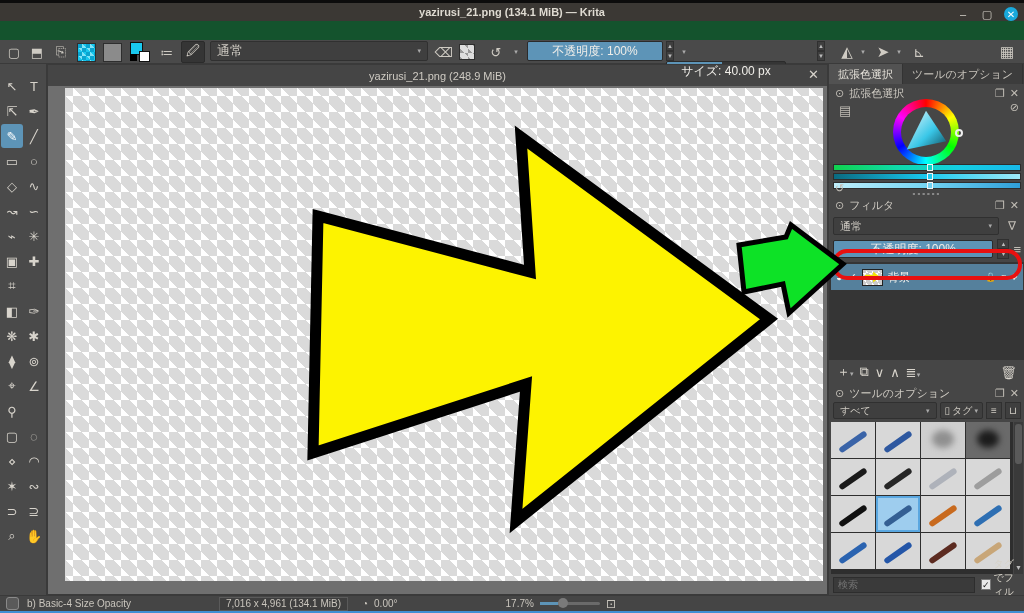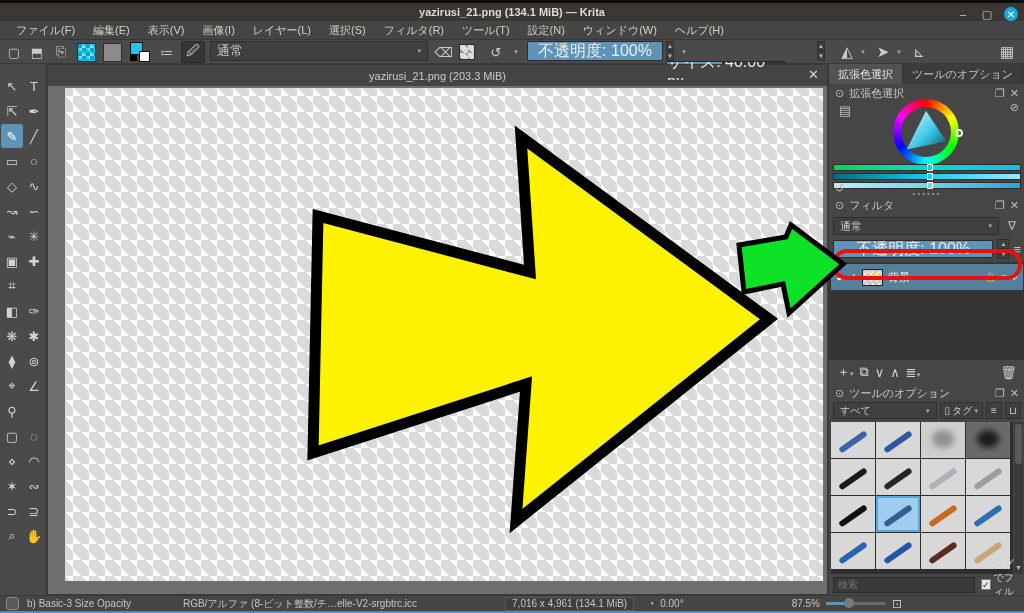--- a/index.html
+++ b/index.html
@@ -24,21 +24,21 @@
   .swatch { width:19px; height:19px; border:1px solid #2e2e2e; }
   .checker-cyan { background: linear-gradient(45deg,#19c9ef 25%,transparent 25% 75%,#19c9ef 75%) 0 0/8px 8px, linear-gradient(45deg,transparent 25%,#0aa4cf 25% 75%,transparent 75%) 4px 4px/8px 8px,#7fe3f7; }
   .checker-gray { background: #8b8b8b; }
   .fgbg { position:relative; width:20px; height:20px; }
   .fgbg .fg { position:absolute; left:0; top:0; width:13px; height:13px; background:#19c9ef; border:1px solid #111; }
   .fgbg .bgc { position:absolute; right:0; bottom:0; width:11px; height:11px; background:#fff; border:1px solid #111; }
   .fgbg .blk { position:absolute; left:0; bottom:1px; width:7px; height:7px; background:#000; }
   .dropdown { background:#3f3f3f; border:1px solid #303030; border-radius:2px; color:#cfcbc3; display:flex; align-items:center; padding:0 6px; justify-content:space-between; height:20px; }
   .slider { position:relative; background:#353535; border:1px solid #2b2b2b; border-radius:2px; height:20px; overflow:hidden; }
   .slider .fill { position:absolute; left:0; top:0; bottom:0; background:#5d94b7; }
-  .slider .lbl { position:absolute; inset:0; display:flex; align-items:center; justify-content:center; color:#f0eee9; font-size:16px; z-index:2; }
+  .slider .lbl { position:absolute; inset:0; display:flex; align-items:center; justify-content:center; color:#f0eee9; font-size:12px; z-index:2; }
   .spin { display:flex; flex-direction:column; width:12px; height:20px; font-size:6px; color:#bbb; }
   .spin span { flex:1; display:flex; align-items:center; justify-content:center; background:#3f3f3f; border:1px solid #303030; cursor:pointer; }
   .darkbtn { background:#353535; border:1px solid #2b2b2b; border-radius:2px; width:24px; }
 
   
   .toolbox { position:absolute; left:0; top:64px; width:47px; height:531px; background:#4a4a4a; border-right:1px solid #3a3a3a; padding-top:10px; }
   .toolgrid { display:grid; grid-template-columns:22px 22px; justify-content:center; grid-auto-rows:24px; row-gap:1px; }
   .tool { display:flex; align-items:center; justify-content:center; color:#d8d4cc; font-size:13px; border-radius:3px; cursor:pointer; }
   .tool.sel { background:#5d94b7; color:#fff; }
   .tool.spacer { visibility:hidden; }
@@ -127,33 +127,20 @@
 
   <div class="titlebar">
     <span class="title">yazirusi_21.png (134.1 MiB) — Krita</span>
     <span class="winbtns">
       <span class="winbtn">–</span>
       <span class="winbtn">▢</span>
       <span class="winbtn close">✕</span>
     </span>
   </div>
 
-  <div class="menubar" id="menubar">
-      <span class="menuitem">ファイル(F)</span>
-      <span class="menuitem">編集(E)</span>
-      <span class="menuitem">表示(V)</span>
-      <span class="menuitem">画像(I)</span>
-      <span class="menuitem">レイヤー(L)</span>
-      <span class="menuitem">選択(S)</span>
-      <span class="menuitem">フィルタ(R)</span>
-      <span class="menuitem">ツール(T)</span>
-      <span class="menuitem">設定(N)</span>
-      <span class="menuitem">ウィンドウ(W)</span>
-      <span class="menuitem">ヘルプ(H)</span>
-    </div>
 
   <div class="toolbar">
     <span class="tb" style="left:4px;width:20px">▢</span>
     <span class="tb" style="left:27px;width:20px">⬒</span>
     <span class="tb" style="left:51px;width:20px">⎘</span>
     <span class="tb" style="left:77px">
         <span class="swatch checker-cyan"></span>
       </span>
     <span class="tb" style="left:103px">
         <span class="swatch checker-gray"></span>
@@ -248,21 +235,21 @@
         <span class="tool">∾</span>
         <span class="tool">⊃</span>
         <span class="tool">⊇</span>
         <span class="tool">⌕</span>
         <span class="tool">✋</span>
       </div>
   </div>
 
   <div class="canvaswin">
     <div class="canvastitle">
-      <span>yazirusi_21.png (203.3 MiB)</span>
+      <span>yazirusi_21.png (248.9 MiB)</span>
       <span class="x">✕</span>
     </div>
     <div class="checkerboard"></div>
   </div>
 
   <div class="docker">
     <div class="dtabs" id="dtabs">
         <span class="dtab active">拡張色選択</span>
         <span class="dtab">ツールのオプション</span>
       </div>
@@ -425,26 +412,25 @@
         <span class="tagfilter">
           <span class="cb">✓</span>
           <span>タグでフィルタ</span>
         </span>
       </div>
     </div>
   </div>
 
   <div class="statusbar">
     <span class="sb-ico"></span>
-    <span>b) Basic-3 Size Opacity</span>
-    <span style="margin-left:52px">RGB/アルファ (8-ビット整数/チ…elle-V2-srgbtrc.icc</span>
+    <span>b) Basic-4 Size Opacity</span>
     <span class="sb-dims" style="margin-left:88px">7,016 x 4,961 (134.1 MiB)</span>
     <span style="margin-left:14px">◔</span>
     <span style="margin-left:6px">0.00°</span>
-    <span style="margin-left:108px">87.5%</span>
+    <span style="margin-left:108px">17.7%</span>
     <span class="sb-slider">
         <span class="sb-zslider-fill"></span>
         <span class="th"></span>
       </span>
     <span style="font-size:12px">⊡</span>
   </div>
 
   <div class="redbox"></div>
   <svg id="arrows" viewBox="0 0 1024 613" xmlns="http://www.w3.org/2000/svg">
     <polygon points="318,216 530,272 521,137 769,319 516,521 526,384 313,453" fill="#fdf300" stroke="#000" stroke-width="11" stroke-linejoin="miter"></polygon>

